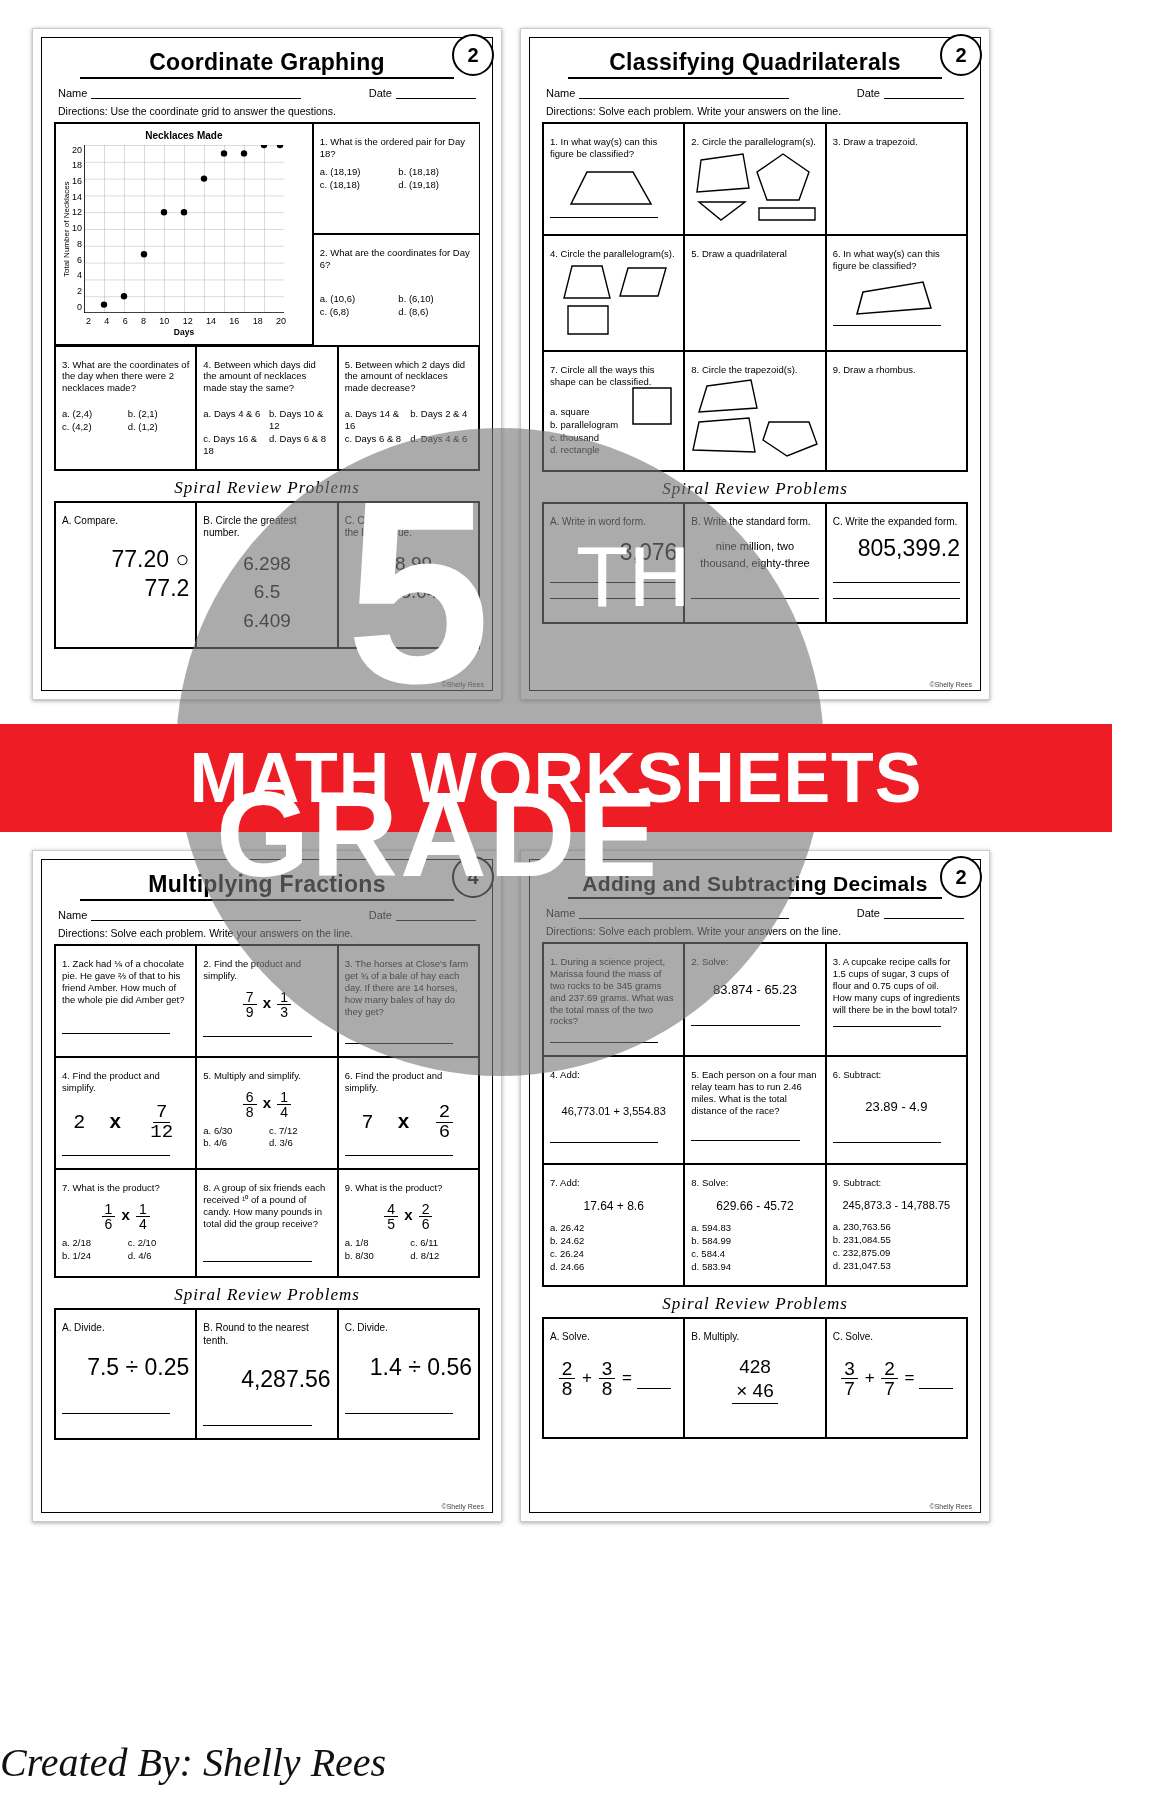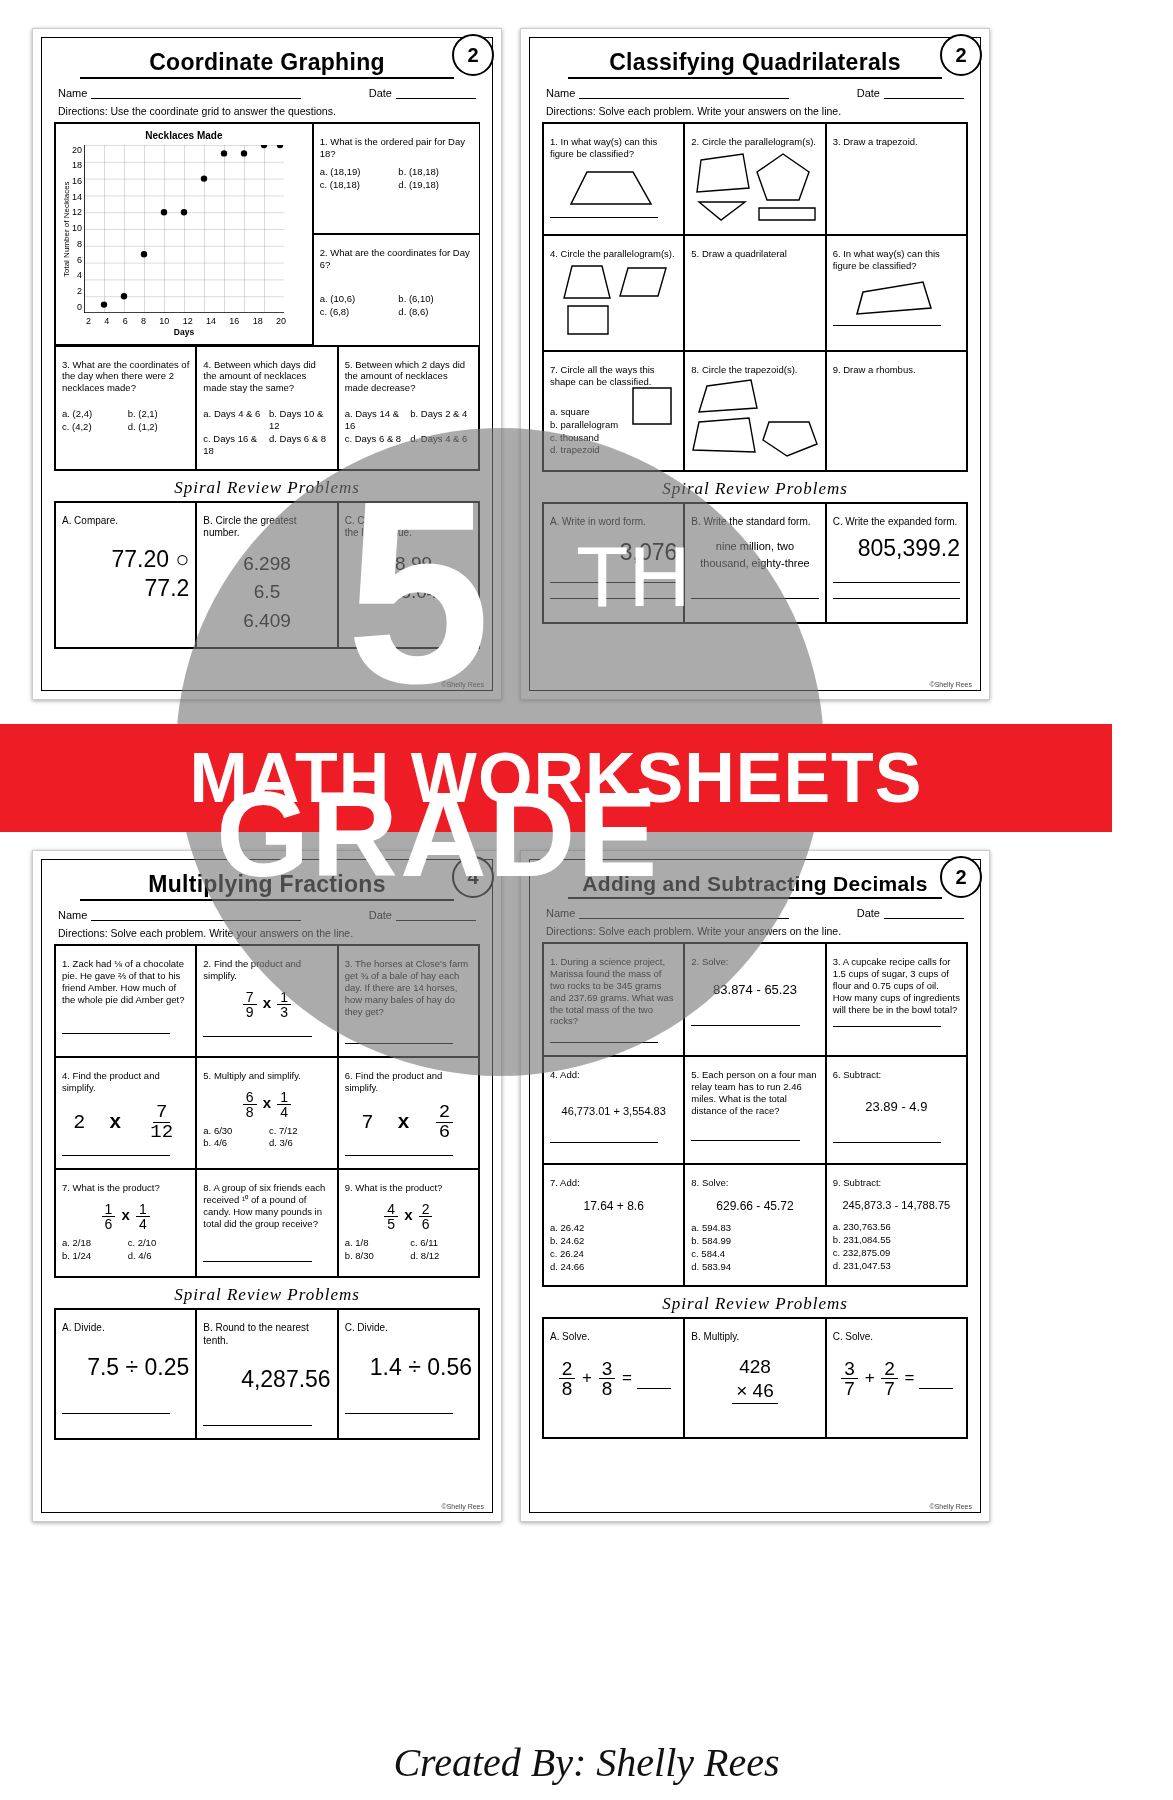--- a/index.html
+++ b/index.html
@@ -135,21 +135,21 @@
   }
   .th{
     position:absolute;left:400px;top:110px;
     color:#fff;font-weight:normal;font-size:86px;line-height:.9;
   }
   .grade{
     position:absolute;left:40px;top:352px;
     color:#fff;font-weight:bold;font-size:120px;line-height:.9;letter-spacing:2px;
   }
   .footer{
-    position:absolute;left:0;bottom:14px;width:1173px;text-align:center;
+    position:absolute;left:0;bottom:14px;width:1173px;
     font-size:40px;font-family:"Liberation Serif", serif;font-style:italic;
     color:#111;z-index:50;
   }
 </style>
 </head>
 <body>
 
 <div class="page">
 
   <div class="ws" style="left:32px;top:28px;width:470px;height:672px;">
@@ -375,21 +375,21 @@
           <div class="ansline w"></div>
         </div>
 
         <div class="cell shapecell" style="min-height:116px;">
           <span class="qn">7.</span>
           <span>Circle all the ways this shape can be classified.</span>
           <div class="choices one" style="margin-top:18px;">
             <span>a.  square</span>
             <span>b.  parallelogram</span>
             <span>c.  thousand</span>
-            <span>d.  trapezoid</span>
+            <span>d.  rectangle</span>
           </div>
           <svg width="44" height="40" viewBox="0 0 44 40" style="position:absolute;right:8px;top:34px;">
             <rect x="2" y="2" width="38" height="36" fill="none" stroke="#000" stroke-width="1.5"></rect>
           </svg>
         </div>
         <div class="cell shapecell">
           <span class="qn">8.</span>
           <span>Circle the trapezoid(s).</span>
           <svg width="130" height="80" viewBox="0 0 130 80" style="display:block;margin:2px auto 0;">
             <polygon points="16,8 60,2 66,30 8,34" fill="none" stroke="#000" stroke-width="1.4"></polygon>

